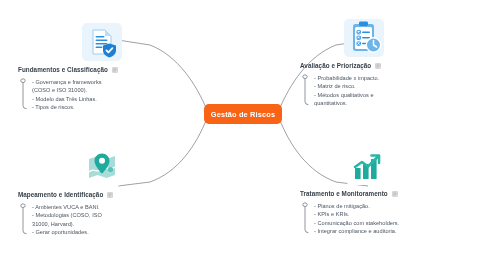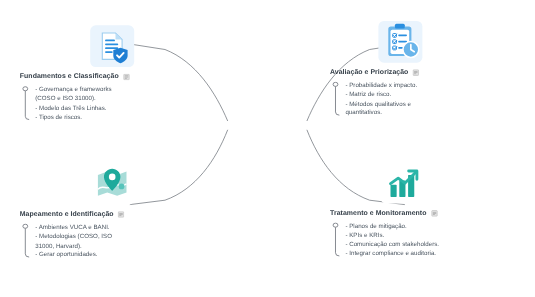--- a/index.html
+++ b/index.html
@@ -124,20 +124,23 @@
       <path d="M 207,110 C 196,84 178,56 150,45 L 118,40"></path>
 
       <path d="M 207,118 C 196,146 178,172 150,182 L 118,186"></path>
 
       <path d="M 279,110 C 290,84 308,56 336,45 L 368,40"></path>
 
       <path d="M 279,118 C 290,146 308,172 336,182 L 368,186"></path>
     </g>
   </svg>
 
+  <div class="central-node" id="central-node" style="background: rgb(249, 99, 22); color: rgb(255, 255, 255);">
+    <span>Gestão de Riscos</span>
+  </div>
 
   <div class="branch" id="branch-fundamentos">
 
     <svg class="branch-icon" viewBox="0 0 44 40" xmlns="http://www.w3.org/2000/svg">
       <rect x="2" y="1" width="40" height="38" rx="5" fill="#eaf4fd"></rect>
       <path d="M13 8 h12 l6 6 v18 h-18 z" fill="#ffffff" stroke="#9ccdf0" stroke-width="1"></path>
       <path d="M25 8 v6 h6 z" fill="#bcdff7"></path>
       <g fill="#2a8fe0">
         <rect x="15.5" y="14" width="9" height="1.6" rx="0.8"></rect>
         <rect x="15.5" y="17.5" width="12" height="1.6" rx="0.8"></rect>

